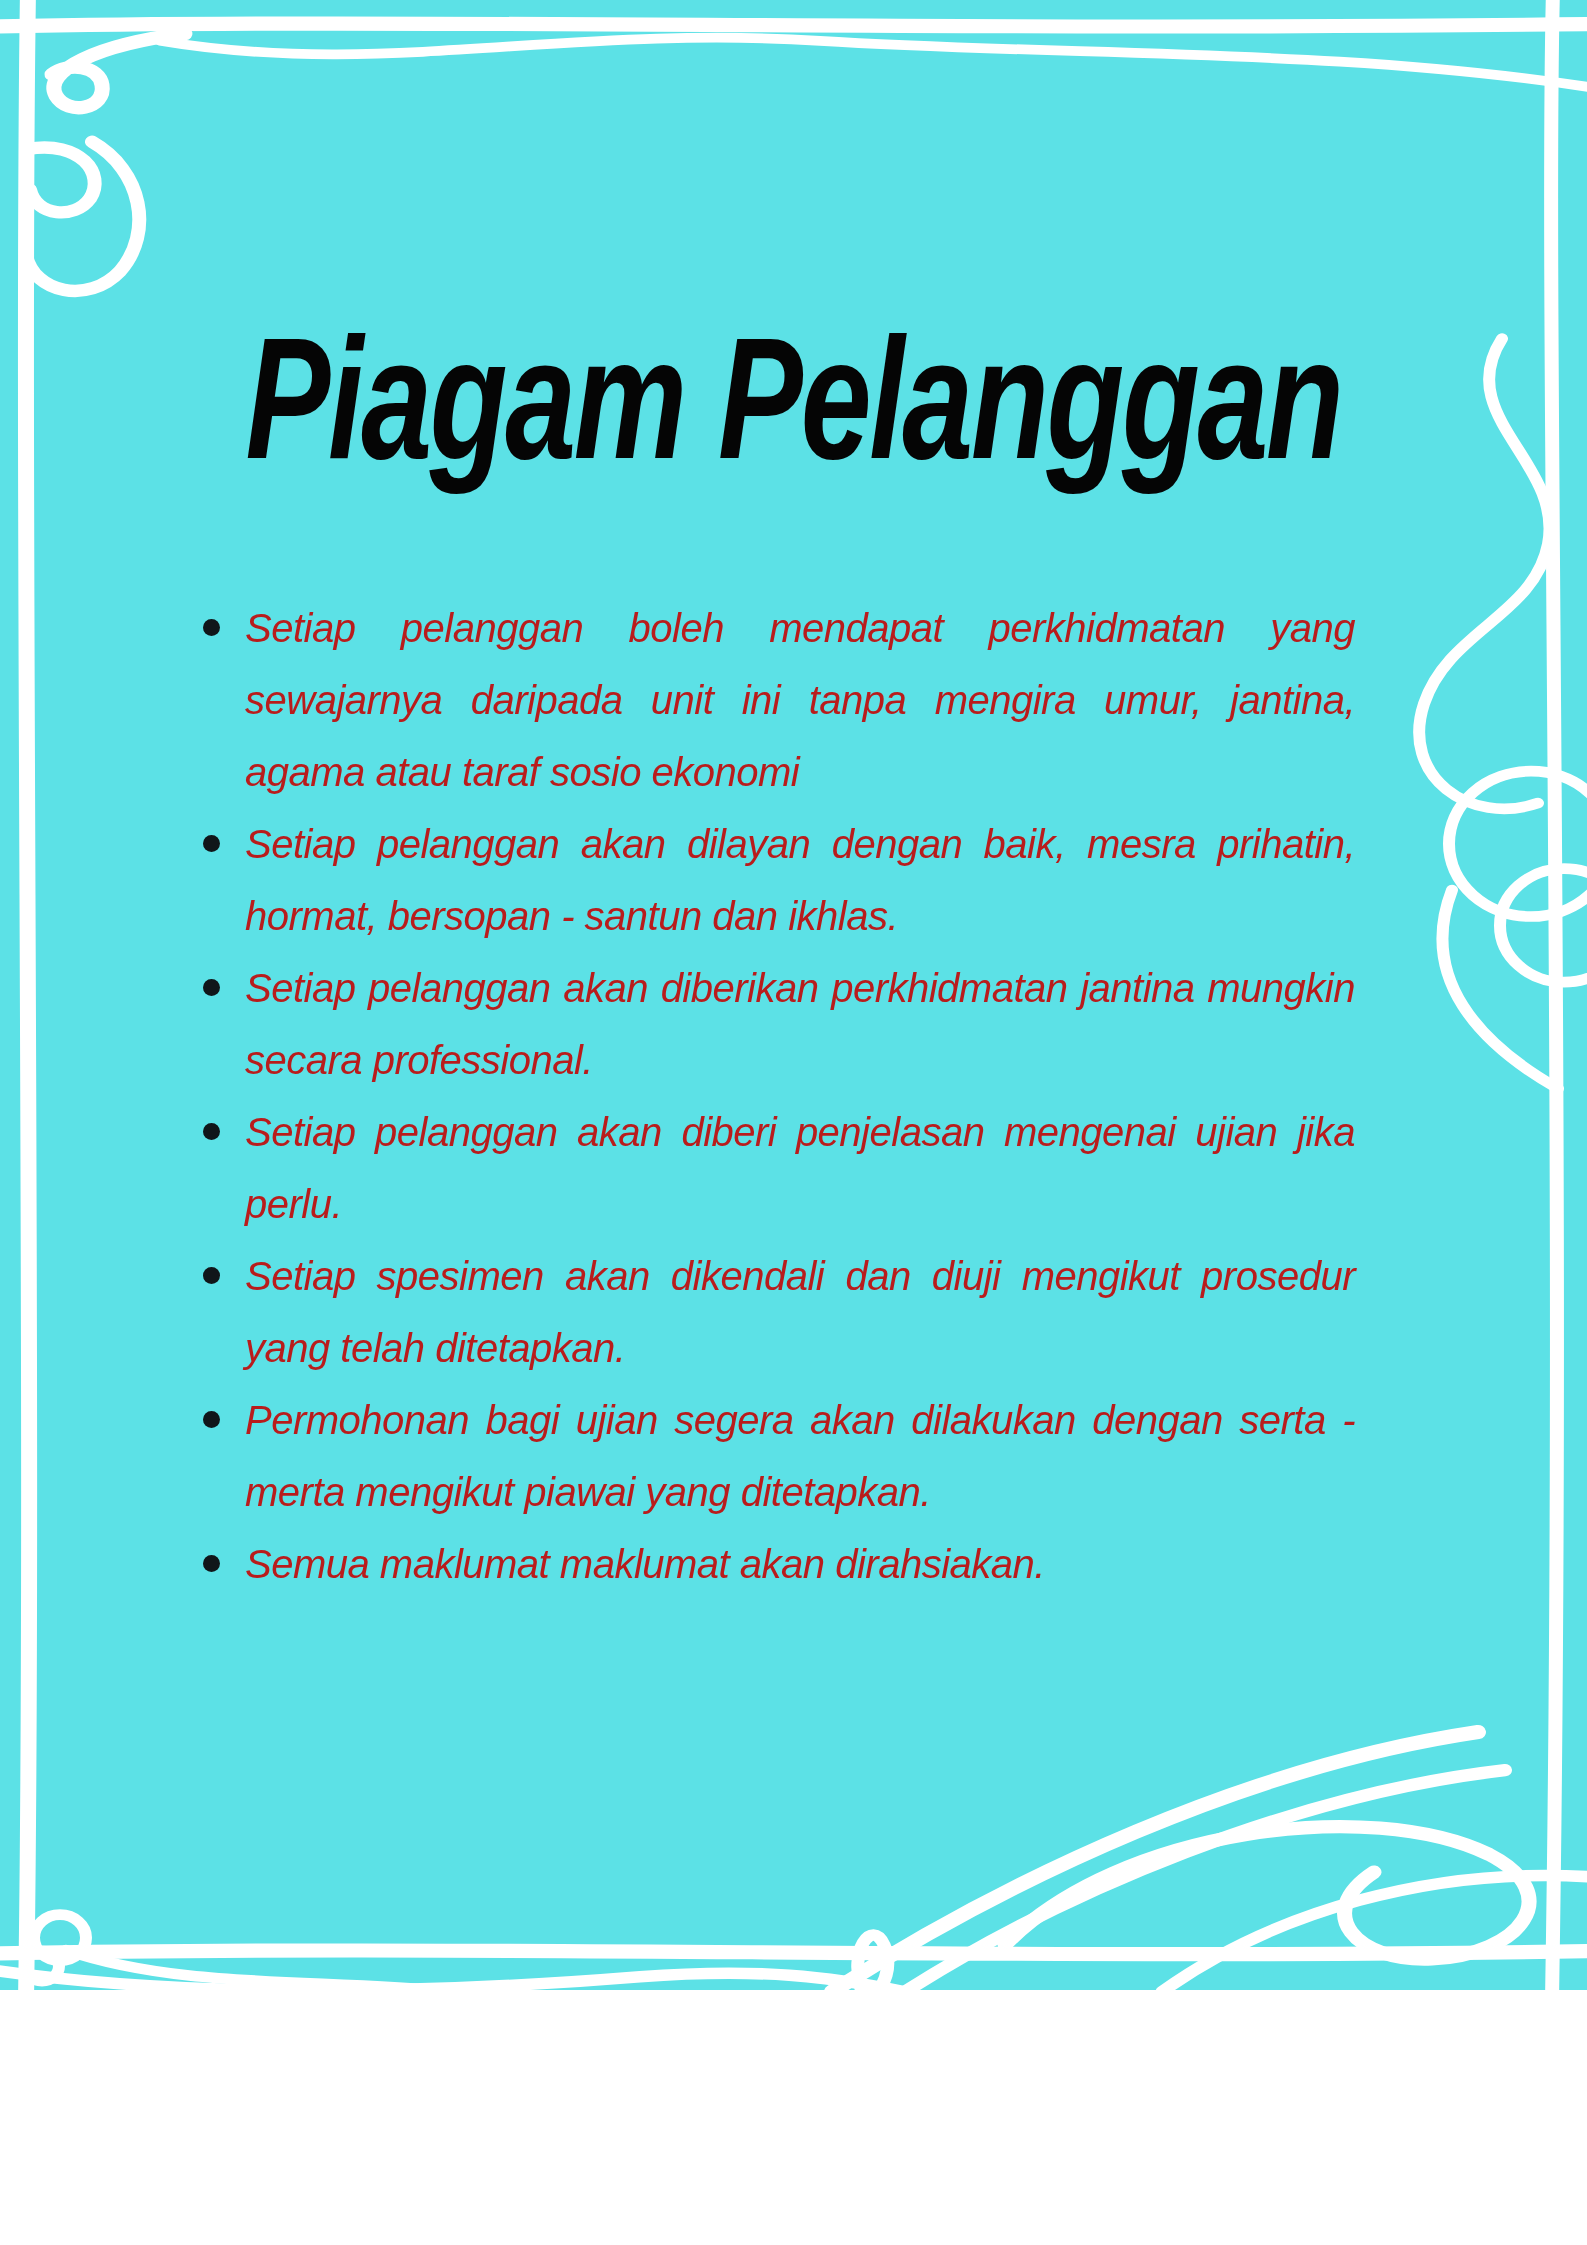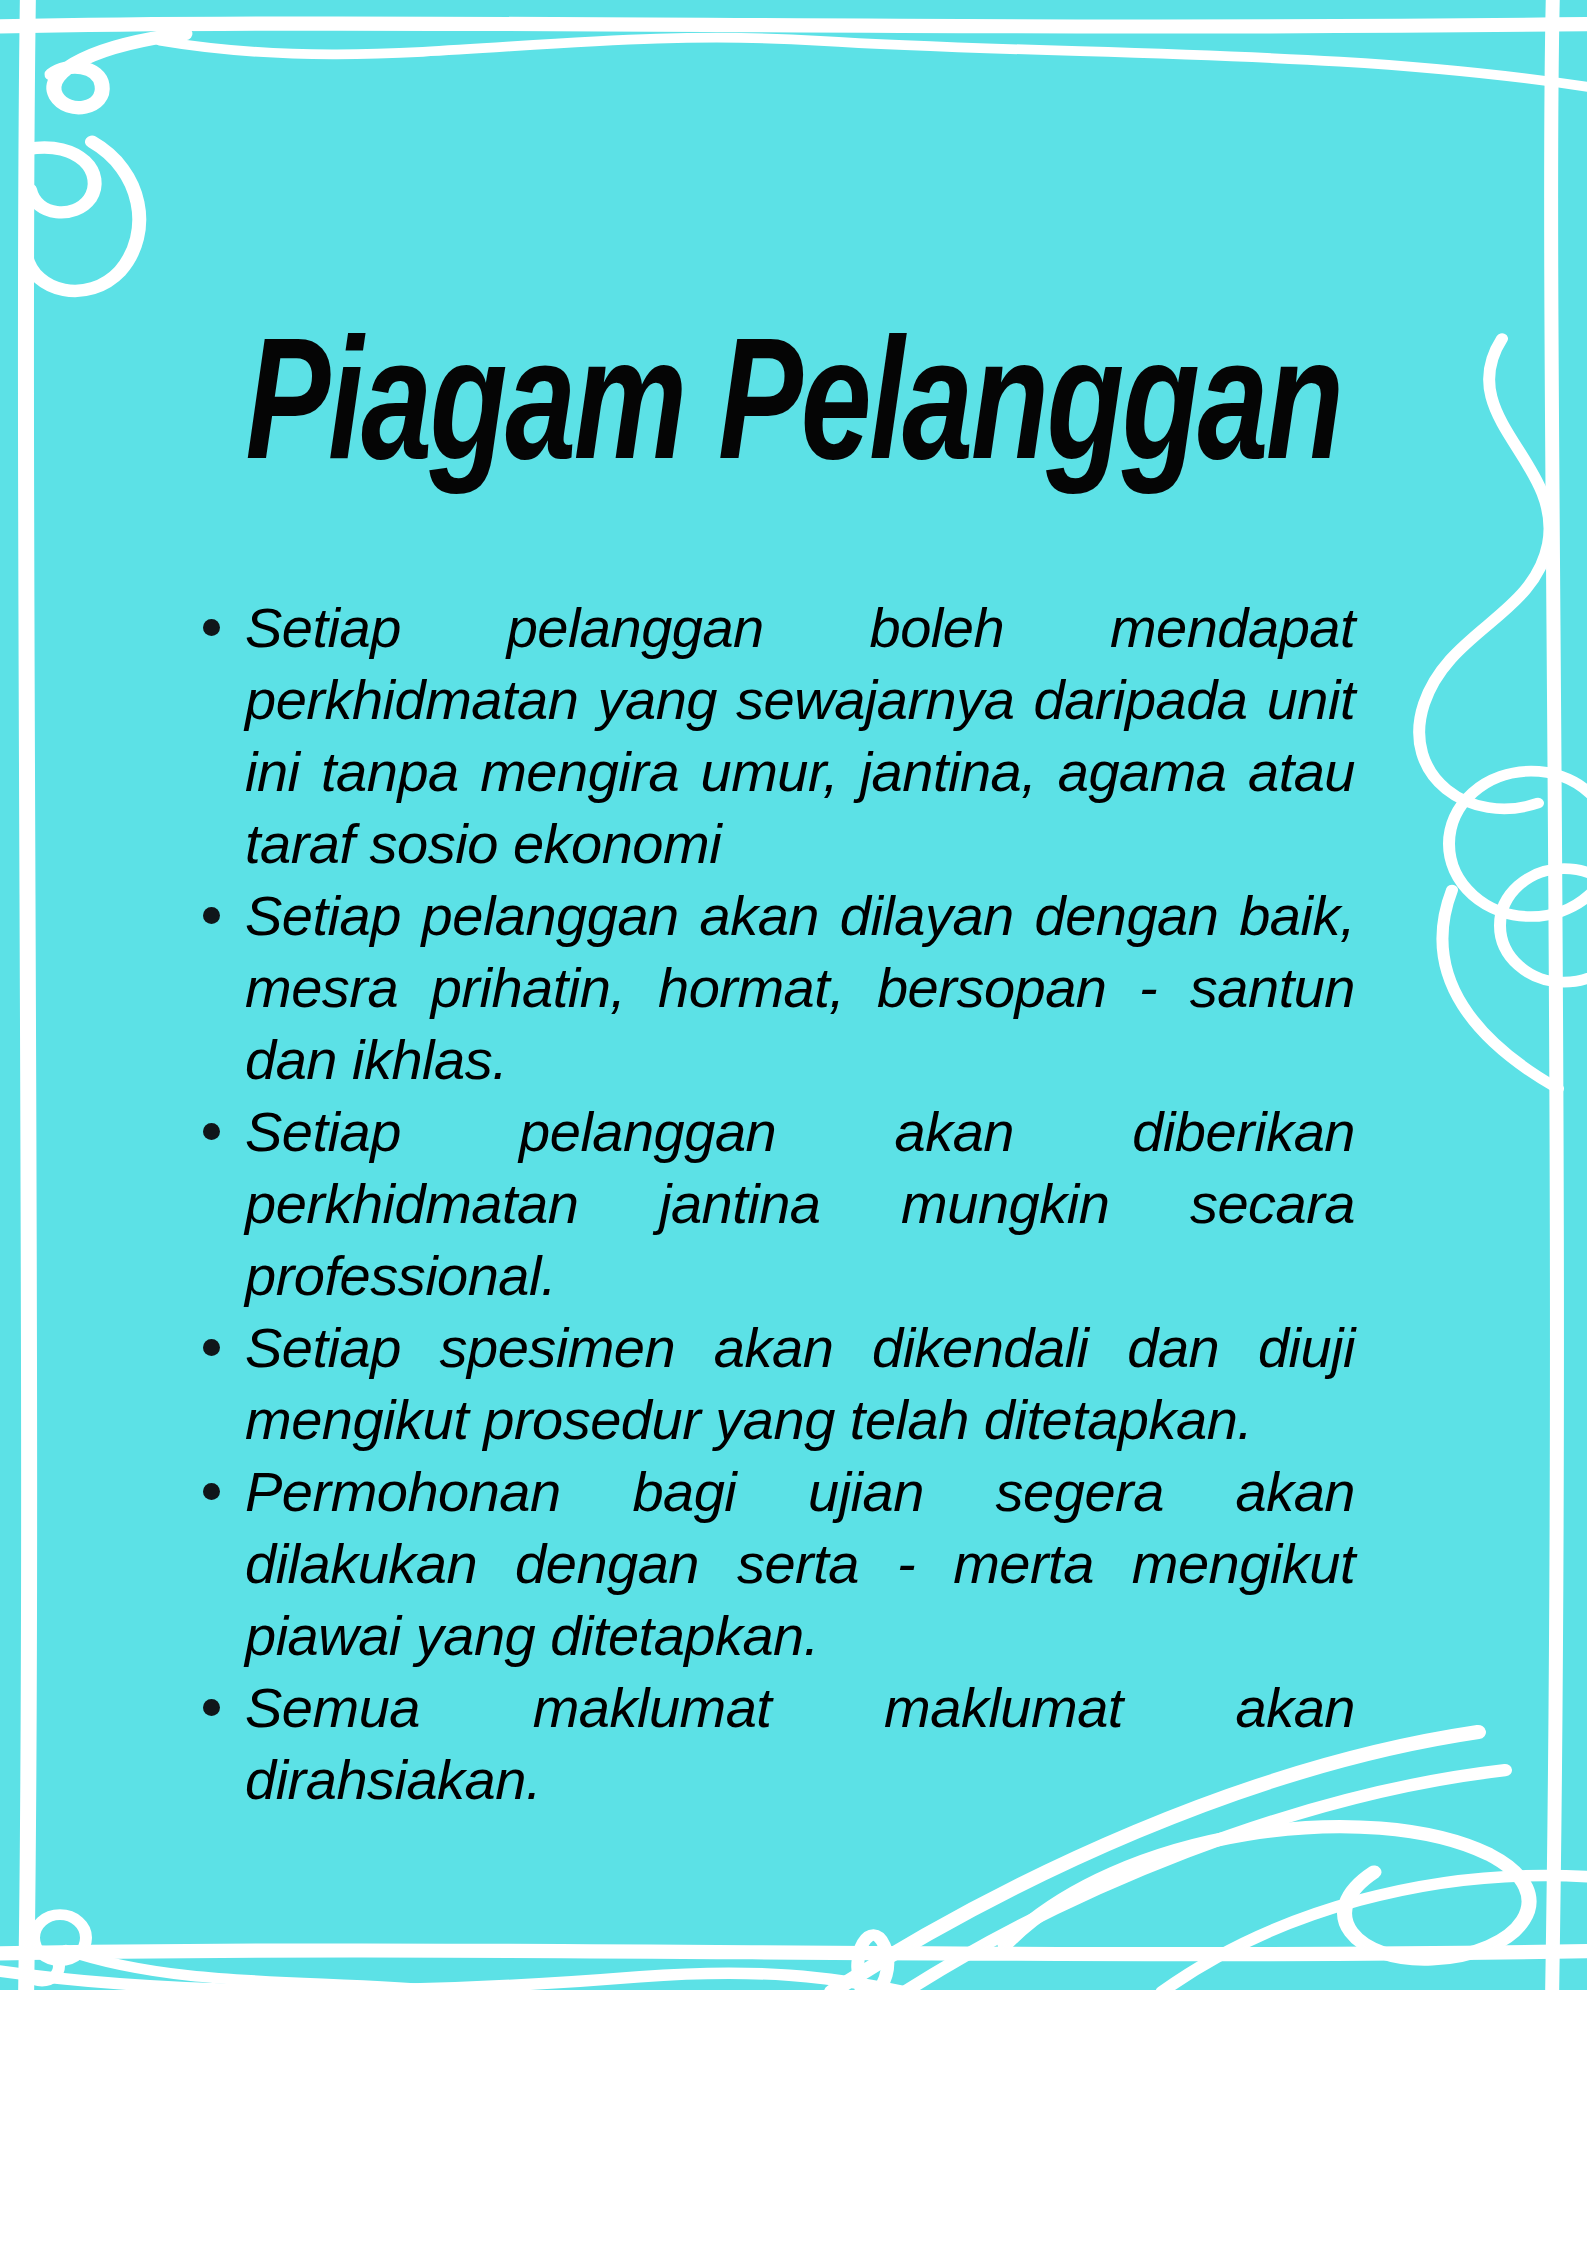--- a/index.html
+++ b/index.html
@@ -44,24 +44,24 @@
     left: 187px;
     top: 592px;
     width: 1168px;
     margin: 0;
     padding: 0;
     list-style: none;
   }
   .charter-list li {
     position: relative;
     padding-left: 58px;
-    font-size: 56px;
+    font-size: 40px;
     line-height: 72px;
     font-weight: 300;
-    color: #000000;
+    color: #b91c1c;
     text-align: justify;
     text-justify: inter-word;
     letter-spacing: -0.5px;
   }
   .charter-list li::before {
     content: "";
     position: absolute;
     left: 16px;
     top: 27px;
     width: 17px;
@@ -114,20 +114,23 @@
     <li>
       <span>Setiap pelanggan boleh mendapat perkhidmatan yang sewajarnya daripada unit ini tanpa mengira umur, jantina, agama atau taraf sosio ekonomi</span>
     </li>
     <li>
       <span>Setiap pelanggan akan dilayan dengan baik, mesra prihatin, hormat, bersopan - santun dan ikhlas.</span>
     </li>
     <li>
       <span>Setiap pelanggan akan diberikan perkhidmatan jantina mungkin secara professional.</span>
     </li>
     <li>
+      <span>Setiap pelanggan akan diberi penjelasan mengenai ujian jika perlu.</span>
+    </li>
+    <li>
       <span>Setiap spesimen akan dikendali dan diuji mengikut prosedur yang telah ditetapkan.</span>
     </li>
     <li>
       <span>Permohonan bagi ujian segera akan dilakukan dengan serta - merta mengikut piawai yang ditetapkan.</span>
     </li>
     <li>
       <span>Semua maklumat maklumat akan dirahsiakan.</span>
     </li>
   </ul>
 

